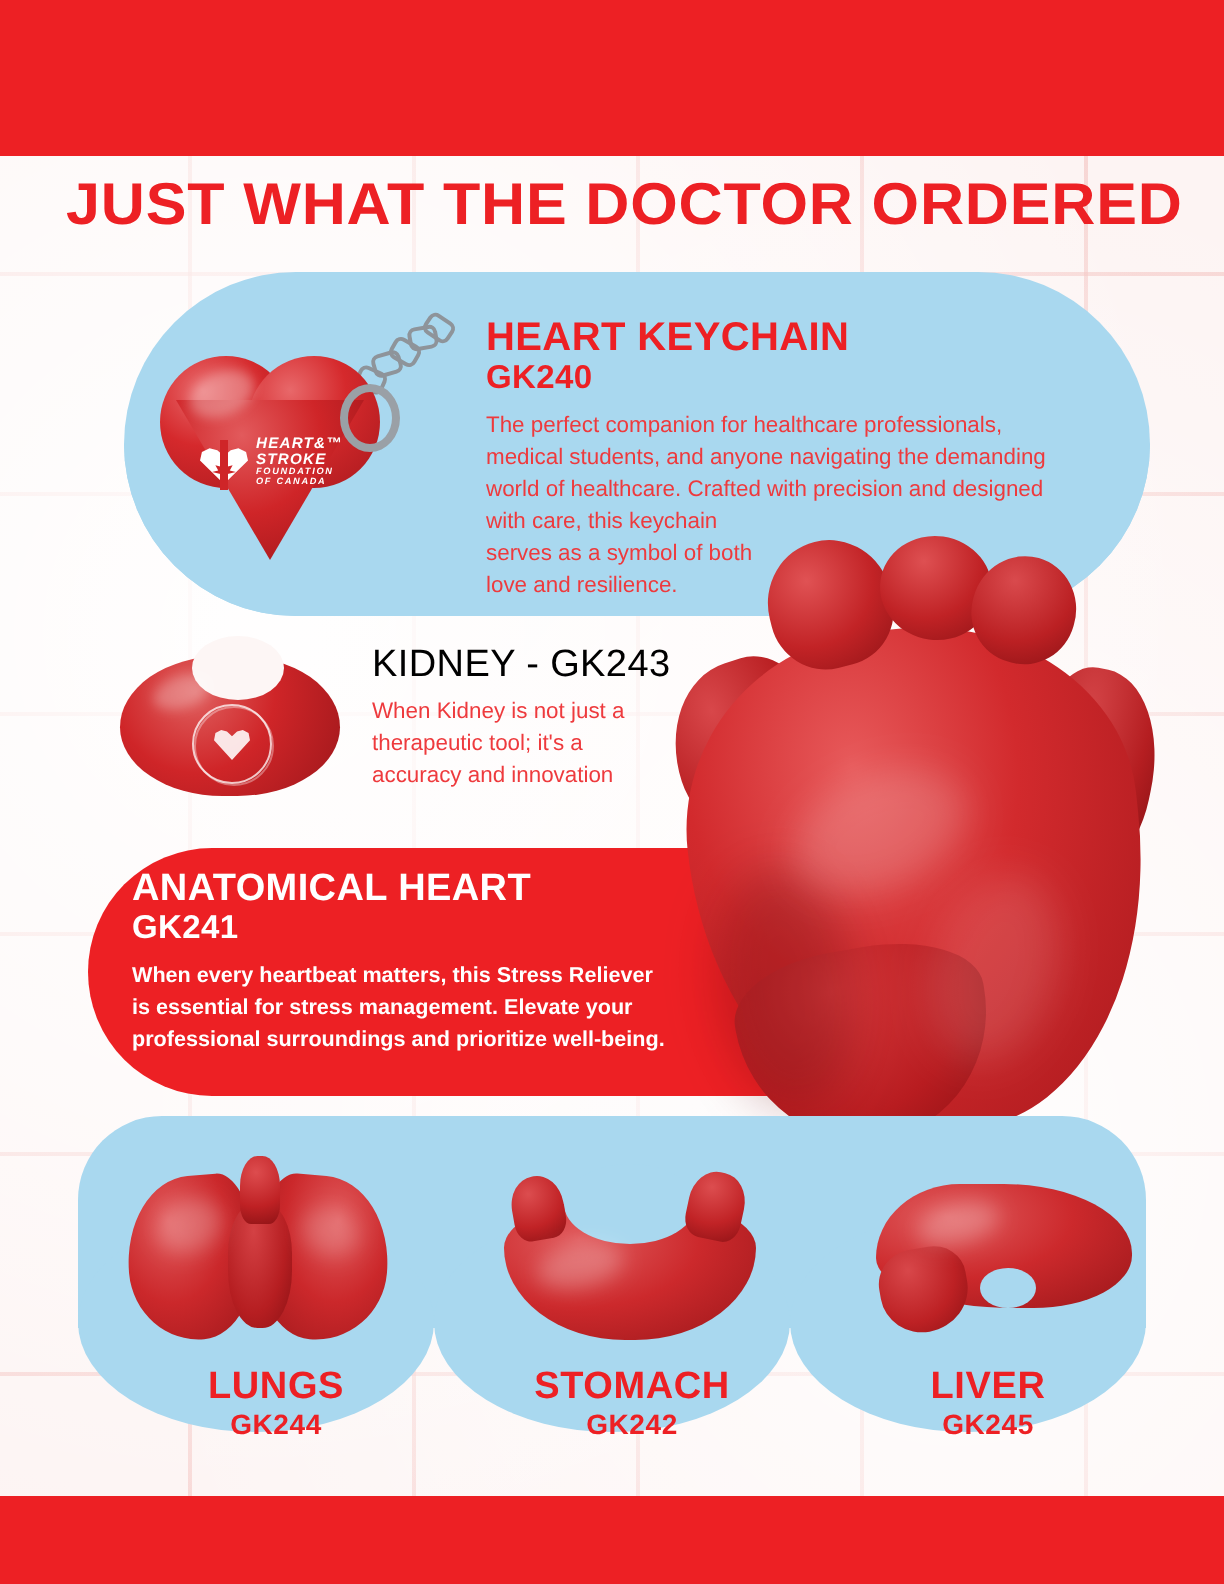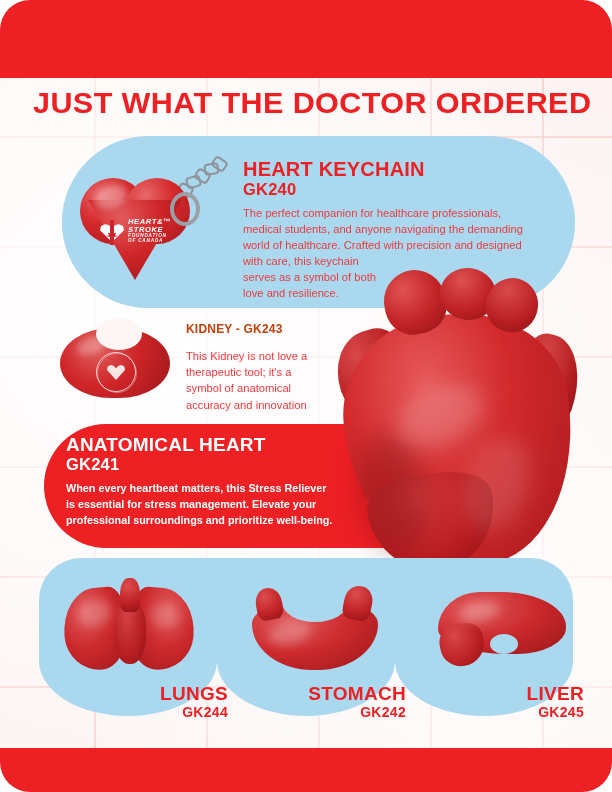--- a/index.html
+++ b/index.html
@@ -5,21 +5,20 @@
   html,body{margin:0;padding:0;}
   body{
     width:612px;height:792px;
     font-family:"Liberation Sans",sans-serif;
     background:#ffffff;
     overflow:hidden;
   }
   #page{
     position:relative;width:612px;height:792px;overflow:hidden;
     background:#fdf6f5;
-    border-radius:30px;
   }
 
   
   .tile-bg{
     position:absolute;left:0;top:0;width:612px;height:792px;
     background-color:#fdf4f3;
     background-image:
       linear-gradient(to right, rgba(243,190,186,.55) 0 2px, rgba(0,0,0,0) 2px),
       linear-gradient(to bottom, rgba(243,190,186,.55) 0 2px, rgba(0,0,0,0) 2px);
     background-size:112px 110px;
@@ -102,21 +101,21 @@
     background:#fdf6f5;}
   .kd-gloss{position:absolute;left:16px;top:10px;width:30px;height:16px;border-radius:50%;
     background:rgba(255,255,255,.26);filter:blur(3px);transform:rotate(-18deg);}
   .kd-logo{position:absolute;left:36px;top:24px;width:38px;height:38px;border-radius:50%;
     border:1.4px solid rgba(255,255,255,.75);display:flex;align-items:center;justify-content:center;}
   .kd-logo .inner{width:18px;height:16px;background:rgba(255,255,255,.88);
     clip-path:polygon(50% 100%,0 38%,4% 16%,20% 6%,36% 11%,50% 26%,64% 11%,80% 6%,96% 16%,100% 38%);}
   .kd-logo .ring-txt{position:absolute;left:0;top:0;width:38px;height:38px;border-radius:50%;
     border:1px solid rgba(255,255,255,.35);}
 
-  .kd-title{position:absolute;left:186px;top:322px;font-size:12px;font-weight:bold;color:#c2410c;letter-spacing:.2px;}
+  .kd-title{position:absolute;left:186px;top:322px;font-size:19px;font-weight:normal;color:#000000;letter-spacing:.2px;}
   .kd-body-txt{position:absolute;left:186px;top:348px;width:190px;font-size:11.2px;line-height:1.45;color:#ee3a3d;}
   .kd-body-txt p{margin:0;}
 
   
   .panel-red{
     position:absolute;left:44px;top:424px;width:320px;height:124px;
     background:#ed2024;border-radius:62px 0 0 62px;
   }
   .panel-red-ext{
     position:absolute;left:300px;top:424px;width:130px;height:124px;background:#ed2024;
@@ -210,21 +209,21 @@
     border-radius:34% 52% 40% 56%/62% 58% 44% 42%;}
   .lv-lobe{position:absolute;left:2px;top:36px;width:44px;height:42px;
     background:radial-gradient(ellipse at 36% 24%, #d8474a 0%, #bd2124 58%, #8d1215 100%);
     border-radius:44% 40% 56% 52%;transform:rotate(-10deg);}
   .lv-notch{position:absolute;left:52px;top:46px;width:28px;height:20px;border-radius:50%;
     background:#a9d8ef;}
   .lv-gl{position:absolute;left:20px;top:14px;width:42px;height:20px;border-radius:50%;
     background:rgba(255,255,255,.24);filter:blur(5px);transform:rotate(-14deg);}
 
   
-  .lbl{position:absolute;text-align:right;color:#ed2024;}
+  .lbl{position:absolute;text-align:center;color:#ed2024;}
   .lbl .n{font-size:19px;font-weight:bold;letter-spacing:.3px;display:block;line-height:1.05;}
   .lbl .c{font-size:14px;font-weight:bold;letter-spacing:.3px;display:block;line-height:1.2;}
   .lbl.l1{left:48px;top:684px;width:180px;}
   .lbl.l2{left:226px;top:684px;width:180px;}
   .lbl.l3{left:404px;top:684px;width:180px;}
 </style>
 </head>
 <body>
 
 <div id="page">
@@ -285,23 +284,22 @@
     <div class="kd-notch"></div>
     <div class="kd-gloss"></div>
     <div class="kd-logo">
       <div class="ring-txt"></div>
       <div class="inner"></div>
     </div>
   </div>
 
   <div class="kd-title">KIDNEY - GK243</div>
   <div class="kd-body-txt">
-    <p>This Kidney is not love a</p>
+    <p>When Kidney is not just a</p>
     <p>therapeutic tool; it's a</p>
-    <p>symbol of anatomical</p>
     <p>accuracy and innovation</p>
   </div>
 
   <div class="panel-red-ext"></div>
   <div class="panel-red"></div>
   <div class="ah-title">ANATOMICAL HEART</div>
   <div class="ah-code">GK241</div>
   <div class="ah-body">
     <p>When every heartbeat matters, this Stress Reliever</p>
     <p>is essential for stress management. Elevate your</p>

